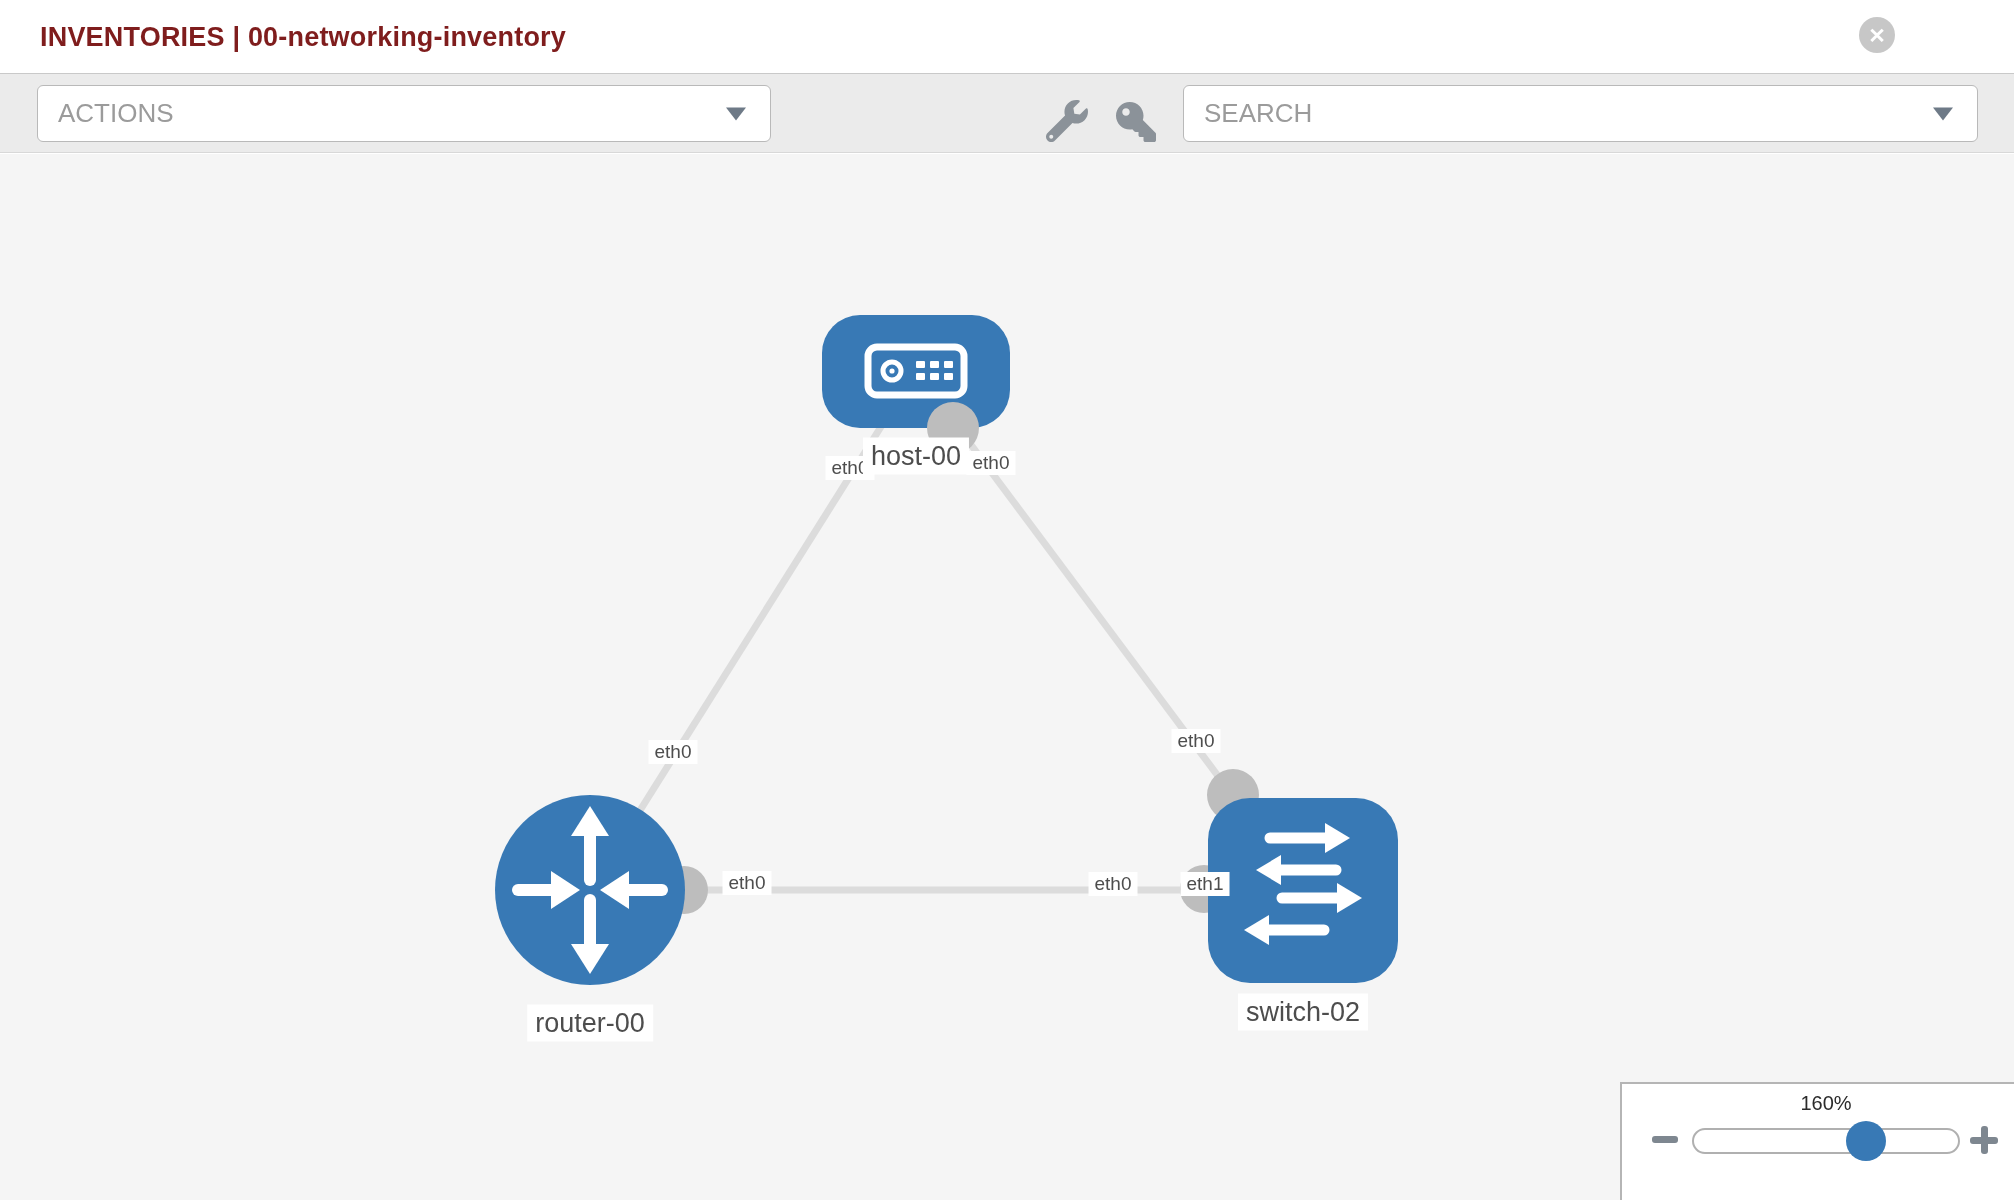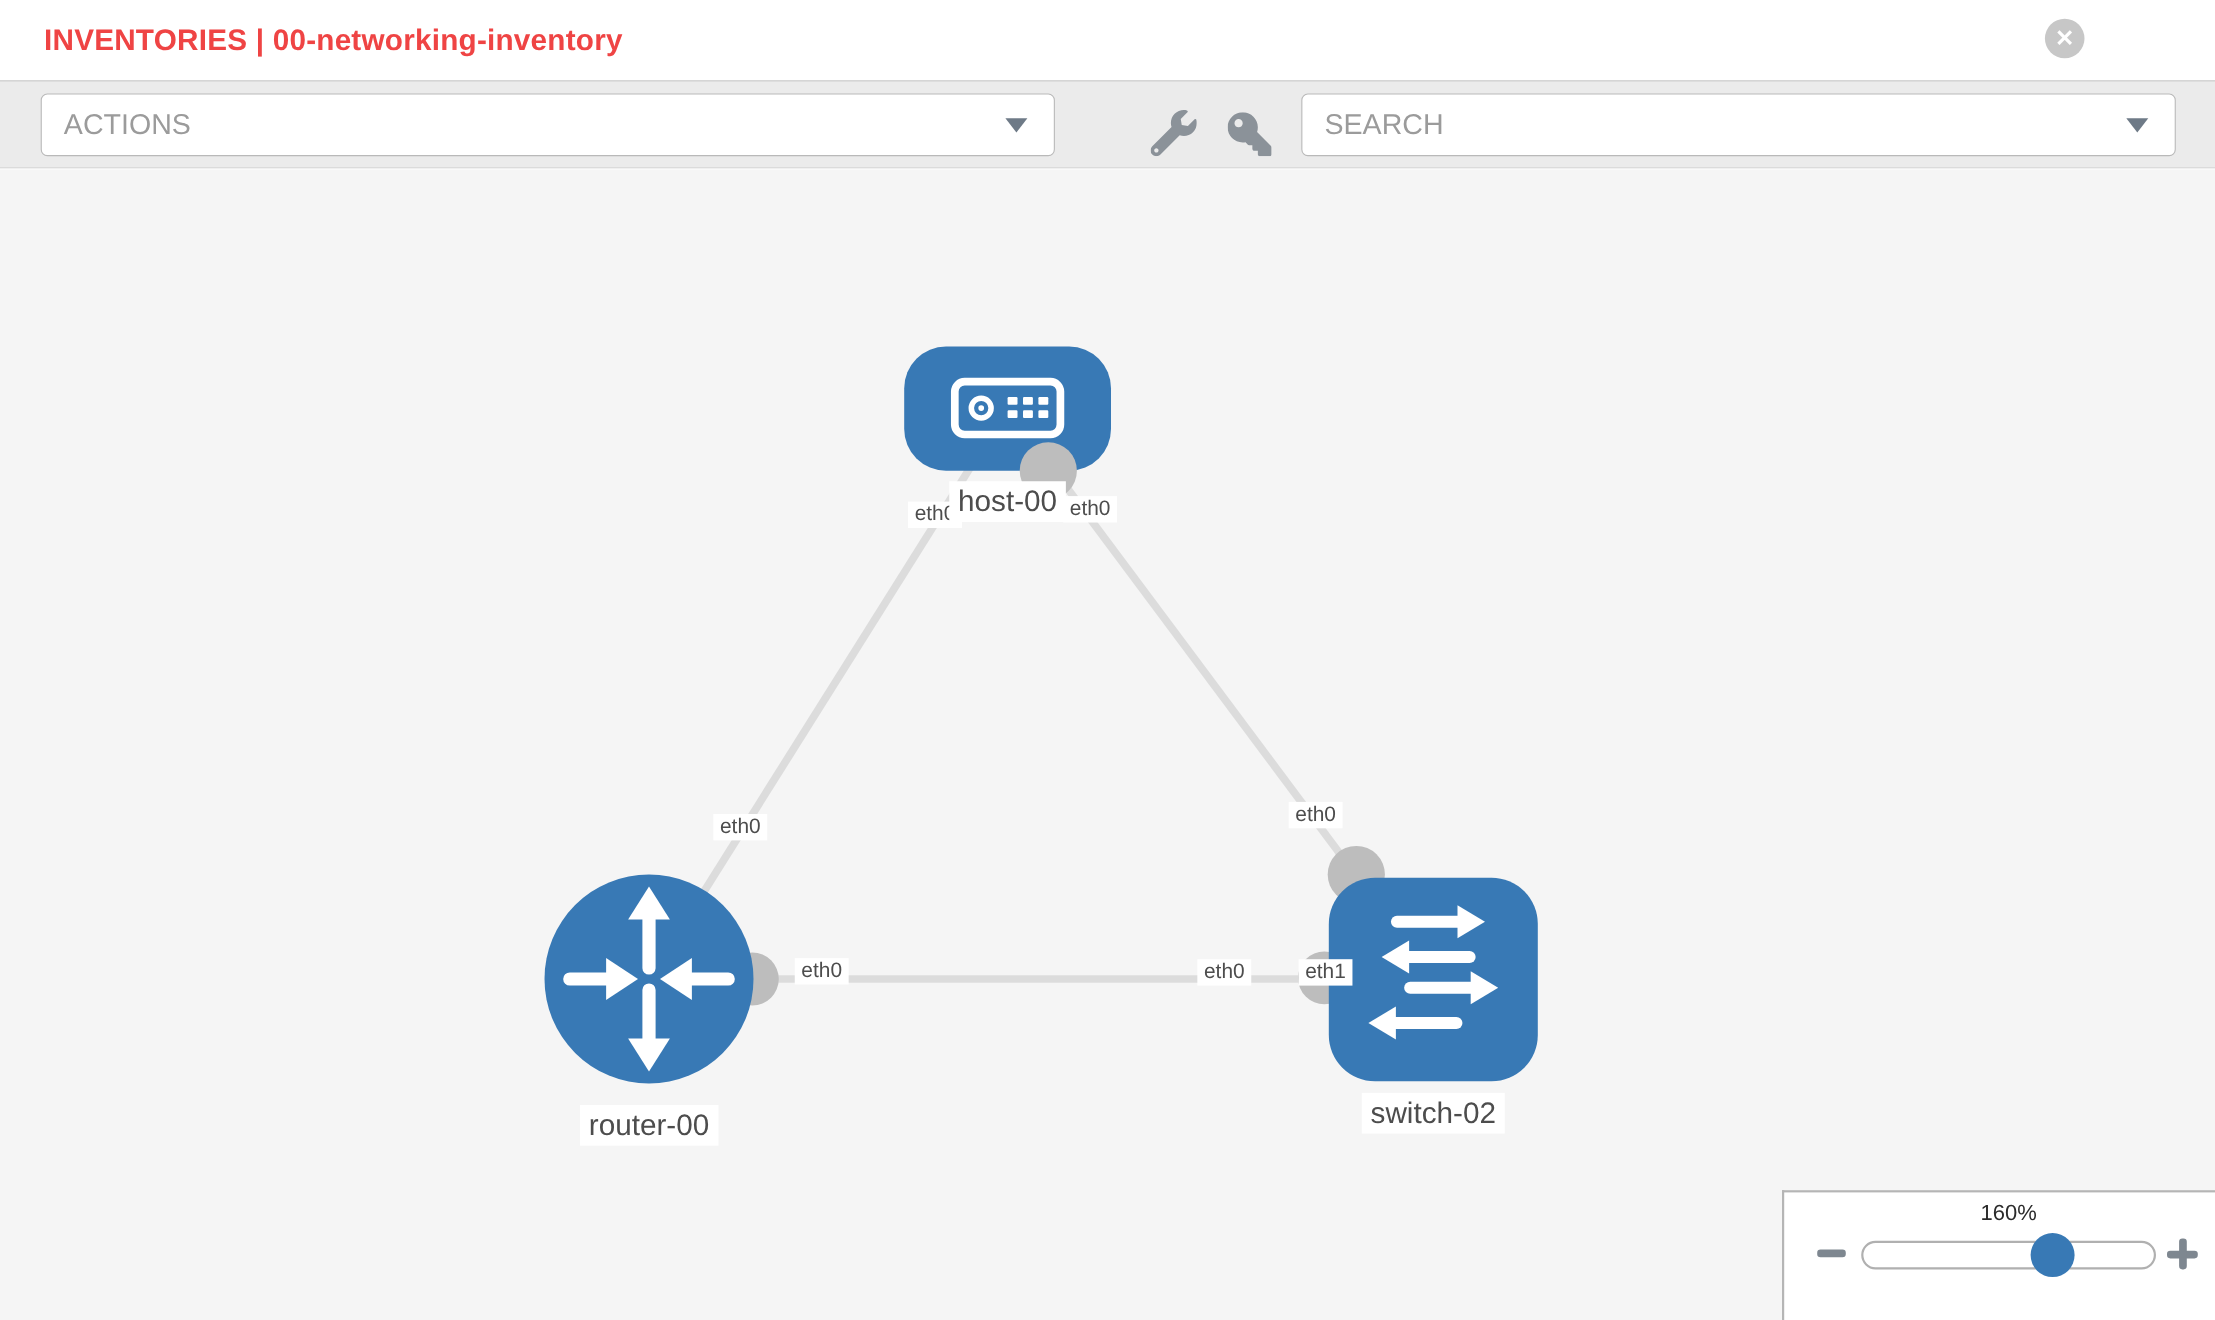--- a/index.html
+++ b/index.html
@@ -7,21 +7,21 @@
   body {
     width:2014px; height:1200px; position:relative; overflow:hidden;
     background:#ffffff;
     font-family:"Liberation Sans", sans-serif;
   }
 
   
   .header { position:absolute; left:0; top:0; width:2014px; height:73px; background:#ffffff; }
   .header-title {
     position:absolute; left:40px; top:50%; transform:translateY(-50%);
-    font-size:27px; font-weight:bold; color:#ef4444; letter-spacing:0.2px;
+    font-size:27px; font-weight:bold; color:#7f1d1d; letter-spacing:0.2px;
   }
   .close-btn {
     position:absolute; left:1859px; top:17px; width:36px; height:36px;
     border-radius:50%; background:#c7c7c7; cursor:pointer;
     display:flex; align-items:center; justify-content:center;
   }
   .close-btn .x-glyph { color:#ffffff; font-size:21px; font-weight:bold; line-height:1; }
 
   
   .toolbar {
@@ -86,21 +86,21 @@
 <body>
 
 <div class="header">
   <span class="header-title">INVENTORIES | 00-networking-inventory</span>
   <div class="close-btn">
     <span class="x-glyph">✕</span>
   </div>
 </div>
 
 <div class="toolbar">
-  <div class="select-box" style="left:37px; width:922px;text-align:right;">
+  <div class="select-box" style="left:37px; width:734px;text-align:right;">
     <span class="select-text">ACTIONS</span>
     <span class="caret"></span>
   </div>
 
   <div class="tool-icon" style="left:1046px;">
     <svg viewBox="0 0 512 512">
       <path d="M507.73 109.1c-2.24-9.03-13.54-12.09-20.12-5.51l-74.36 74.36-67.88-11.31-11.31-67.88 74.36-74.36c6.62-6.62 3.43-17.9-5.66-20.16-47.38-11.74-99.55.91-136.58 37.93-39.64 39.64-50.55 97.1-34.05 147.2L18.74 402.76c-24.99 24.99-24.99 65.51 0 90.5 24.99 24.99 65.51 24.99 90.5 0l213.21-213.21c50.12 16.71 107.47 5.68 147.37-34.22 37.07-37.07 49.7-89.32 37.91-136.73zM64 472c-13.25 0-24-10.75-24-24 0-13.26 10.75-24 24-24s24 10.74 24 24c0 13.25-10.75 24-24 24z"></path>
     </svg>
   </div>
 

